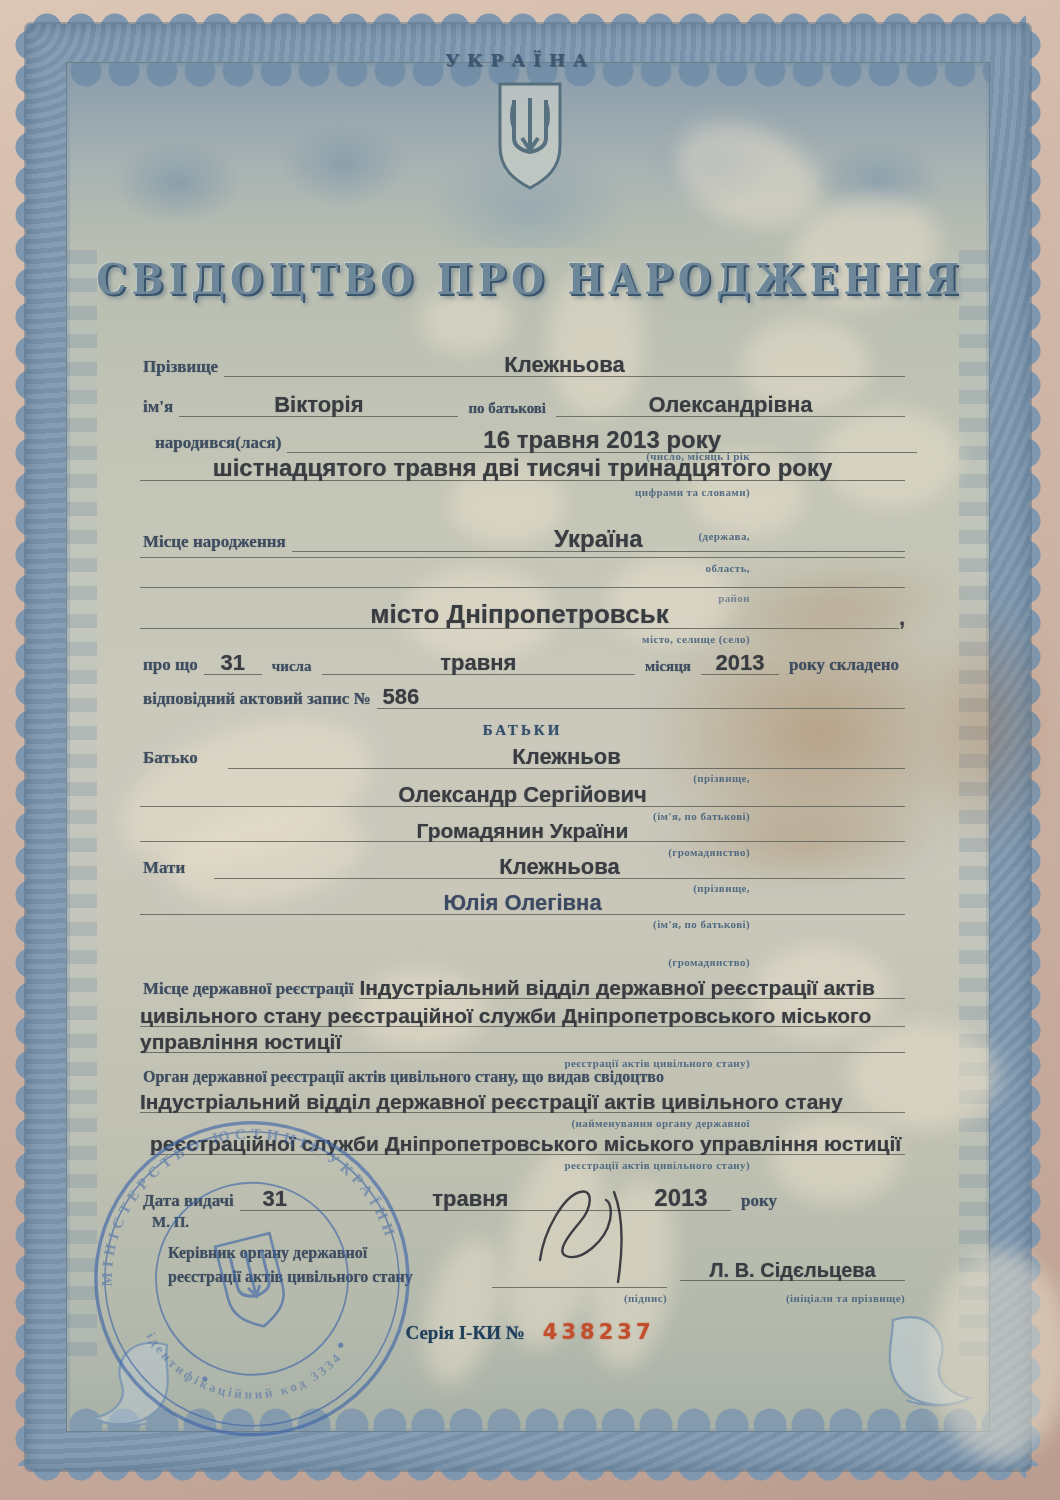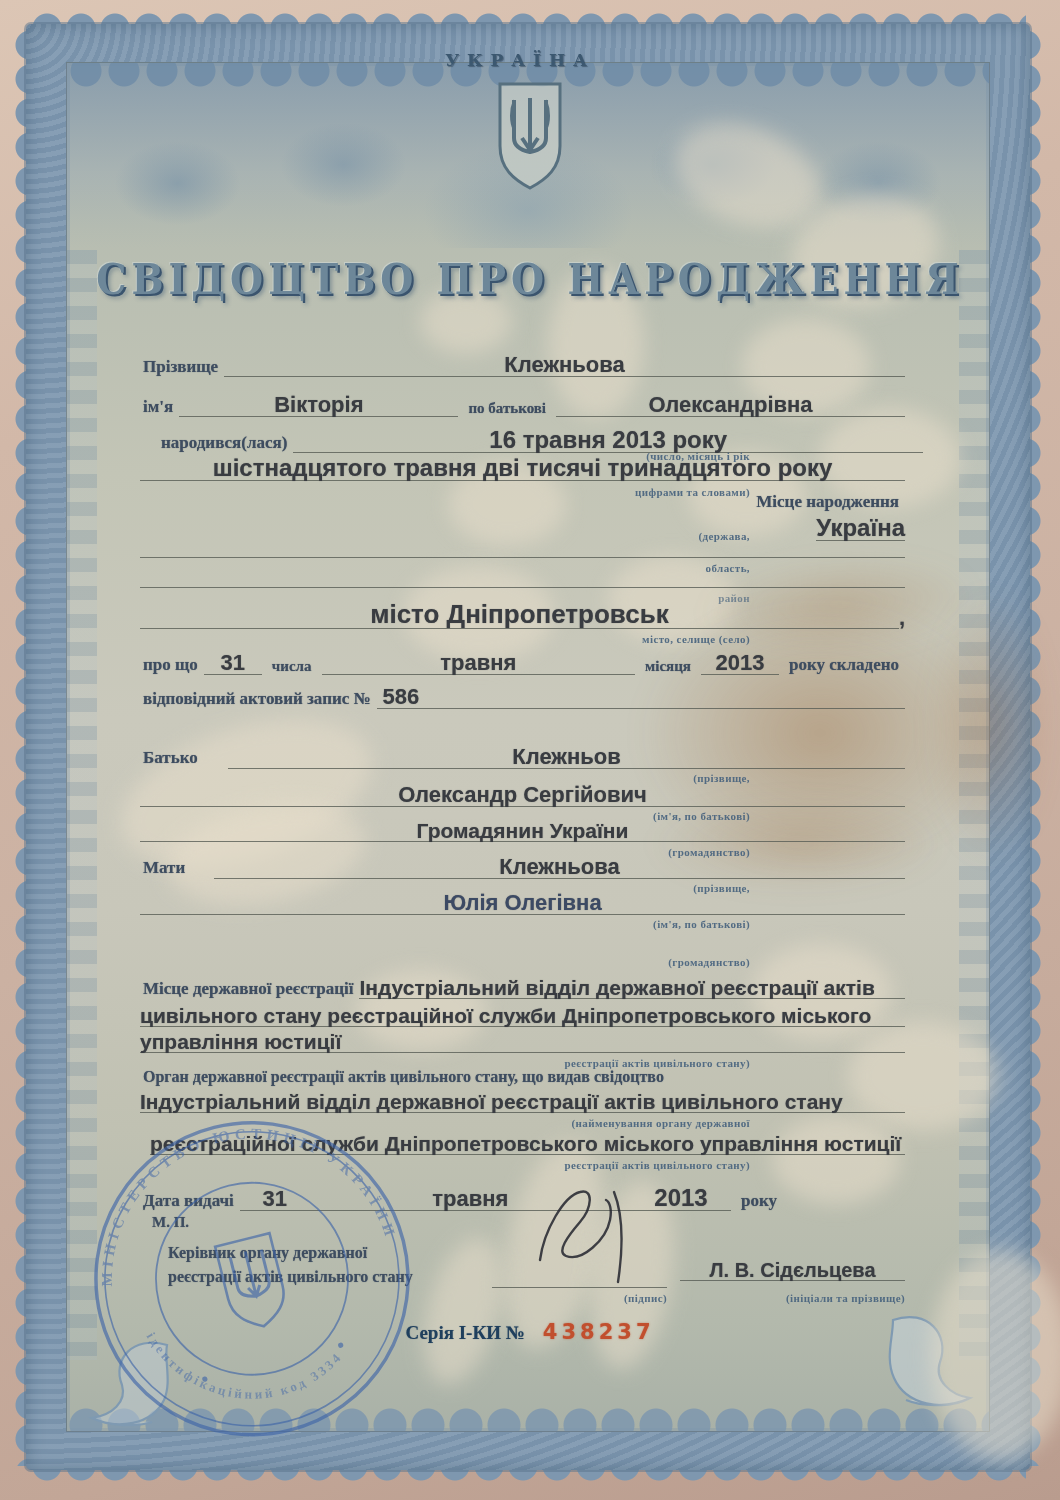--- a/index.html
+++ b/index.html
@@ -149,36 +149,36 @@
     <span class="lbl">ім'я</span>
     <span class="fline" style="flex:1;">
         <span class="val">Вікторія</span>
       </span>
     <span class="lbl lbl-sm">по батькові</span>
     <span class="fline" style="flex:1.25;">
         <span class="val">Олександрівна</span>
       </span>
   </div>
 
-  <div class="abs flex" style="left:161px;top:424px;width:762px;justify-content:space-between;">
+  <div class="abs flex" style="left:155px;top:424px;width:762px;justify-content:space-between;">
     <span class="lbl">народився(лася)</span>
     <span class="fline">
         <span class="val val-lg">16 травня 2013 року</span>
       </span>
   </div>
   <span class="cap" style="left:300px;top:450px;width:450px;">(число, місяць і рік</span>
 
   <div class="abs flex" style="left:140px;top:452px;width:765px;">
     <span class="fline">
         <span class="val val-lg">шістнадцятого травня дві тисячі тринадцятого року</span>
       </span>
   </div>
   <span class="cap" style="left:300px;top:486px;width:450px;">цифрами та словами)</span>
 
-  <div class="abs flex" style="left:143px;top:492px;width:762px;flex-direction:column;">
+  <div class="abs flex" style="left:143px;top:523px;width:762px;">
     <span class="lbl">Місце народження</span>
     <span class="fline">
         <span class="val val-lg">Україна</span>
       </span>
   </div>
   <span class="cap" style="left:300px;top:530px;width:450px;">(держава,</span>
 
   <div class="abs flex" style="left:140px;top:536px;width:765px;height:22px;">
       <span class="fline"></span>
     </div>
@@ -212,20 +212,21 @@
       </span>
     <span class="lbl" style="padding-left:10px;">року складено</span>
   </div>
   <div class="abs flex" style="left:143px;top:682px;width:762px;">
     <span class="lbl">відповідний актовий запис №</span>
     <span class="fline left">
         <span class="val" style="padding-left:6px;">586</span>
       </span>
   </div>
 
+  <div class="abs heading" style="left:140px;top:722px;width:765px;">БАТЬКИ</div>
 
   <span class="abs lbl" style="left:143px;top:748px;">Батько</span>
   <div class="abs flex" style="left:228px;top:742px;width:677px;">
     <span class="fline">
         <span class="val">Клежньов</span>
       </span>
   </div>
   <span class="cap" style="left:300px;top:772px;width:450px;">(прізвище,</span>
 
   <div class="abs flex" style="left:140px;top:780px;width:765px;">

